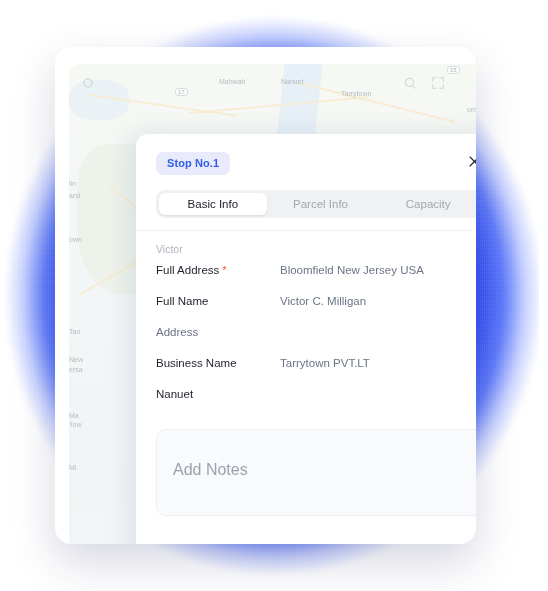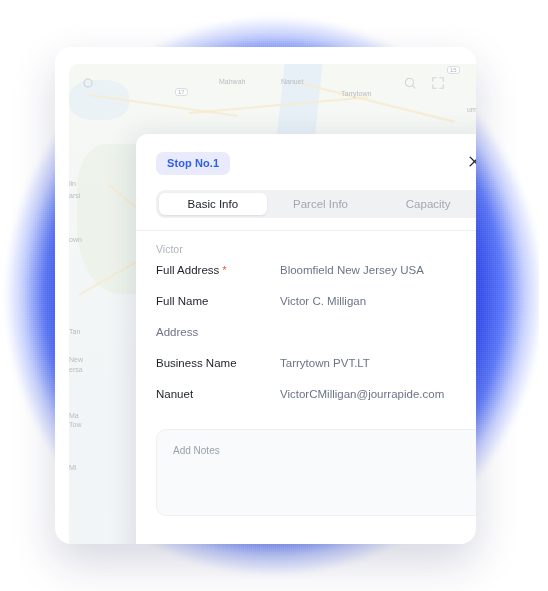--- a/index.html
+++ b/index.html
@@ -212,22 +212,23 @@
 
   .notes{
     margin-top:10px;
     height:87px;
     background:#f9fafb;
     border:1px solid #edeff2;
     border-radius:10px;
     padding:15px 16px;
   }
   .notes-ph{
-    font-size:10px;
+    font-size:16px;
     color:#9aa1ad;
+    margin-top:16px;
   }
 </style>
 </head>
 <body>
 
 <div class="stage">
 
   <div class="glow-wrap">
     <div class="glow2"></div>
     <div class="glow"></div>
@@ -336,21 +337,20 @@
             </div>
             <div class="field">
               <div class="field-value">Address</div>
             </div>
             <div class="field">
               <div class="field-label"><span>Business Name</span></div>
               <div class="field-value">Tarrytown PVT.LT</div>
             </div>
             <div class="field">
               <div class="field-label"><span>Nanuet</span></div>
-              <div class="field-value">VictorCMilligan@jourrapide.com</div>
             </div>
           </div>
 
         <div class="notes">
           <div class="notes-ph">Add Notes</div>
         </div>
 
       </div>
 
     </div>

